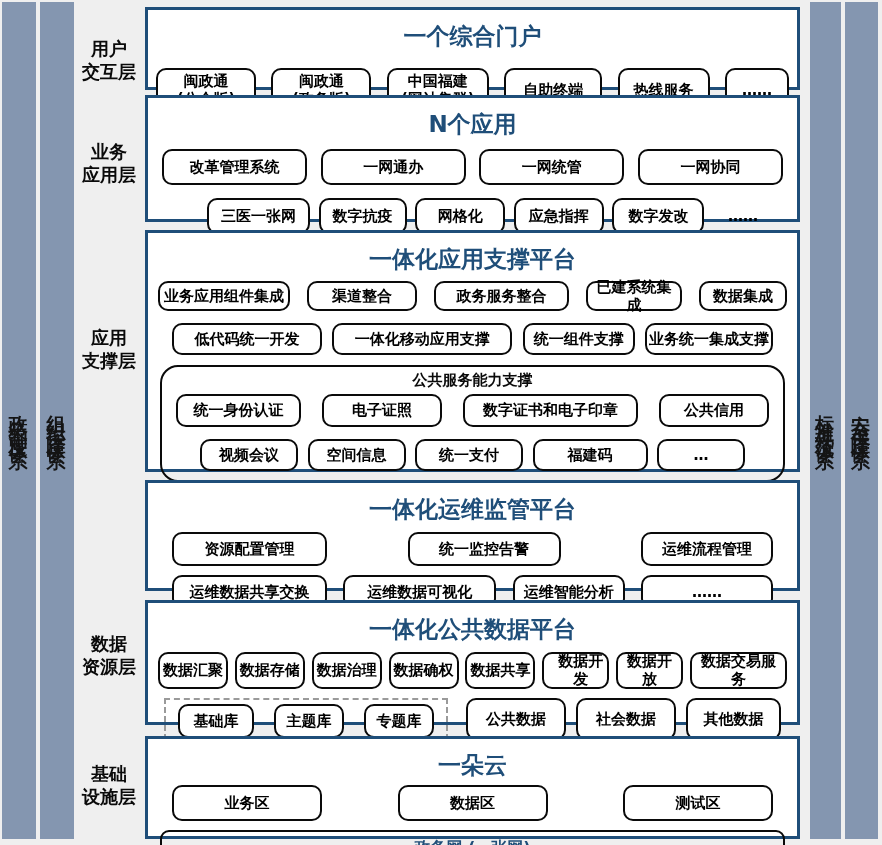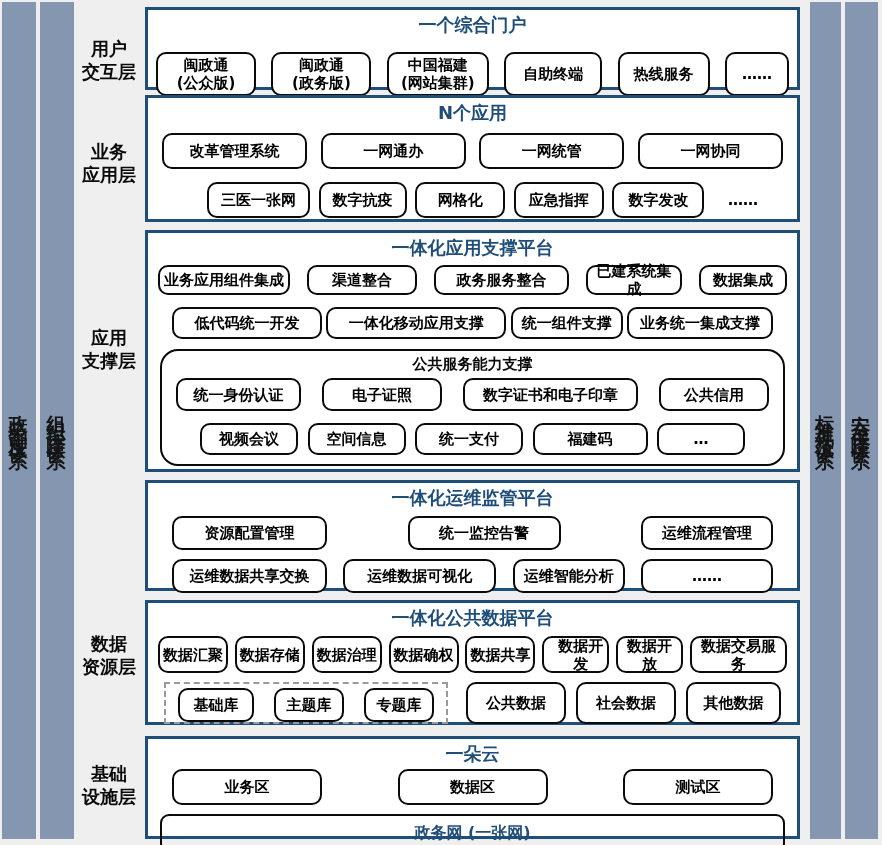--- a/index.html
+++ b/index.html
@@ -23,22 +23,22 @@
     position:absolute;left:76px;width:66px;text-align:center;
     font-weight:bold;font-size:18px;line-height:1.28;white-space:pre-line;color:#0a0a0a;
   }
   
   .panel{
     position:absolute;left:145px;width:655px;background:#ffffff;
     border:3px solid #1F4E79;box-sizing:border-box;
     display:flex;flex-direction:column;
   }
   .panel-title{
-    text-align:center;font-weight:bold;font-size:18px;color:#1F4E79;
-    padding-top:3px;line-height:1.3;flex:none;
+    text-align:center;font-weight:bold;font-size:23px;color:#1F4E79;
+    padding-top:12px;line-height:1.3;flex:none;
   }
   .row{
     display:flex;justify-content:space-between;align-items:center;flex:none;
   }
   .box{
     background:#fff;border:2.5px solid #0a0a0a;border-radius:10px;
     box-sizing:border-box;display:flex;align-items:center;justify-content:center;
     text-align:center;font-weight:bold;font-size:15px;line-height:1.2;
     white-space:pre-line;padding:2px 2px;flex:none;align-self:stretch;
   }
@@ -149,21 +149,21 @@
       <div class="box" style="width: 132px;">业务应用组件集成</div>
       <div class="box" style="width: 110px;">渠道整合</div>
       <div class="box" style="width: 135px;">政务服务整合</div>
       <div class="box" style="width: 96px;">已建系统集成</div>
       <div class="box" style="width: 88px;">数据集成</div>
     </div>
   <div class="row row2">
       <div class="box" style="width: 150px;">低代码统一开发</div>
       <div class="box" style="width: 180px;">一体化移动应用支撑</div>
       <div class="box" style="width: 112px;">统一组件支撑</div>
-      <div class="box" style="width: 146px;">业务统一集成支撑</div>
+      <div class="box" style="width: 128px;">业务统一集成支撑</div>
     </div>
   <div class="group">
     <div class="group-title">公共服务能力支撑</div>
     <div class="row">
         <div class="box" style="width: 125px;">统一身份认证</div>
         <div class="box" style="width: 120px;">电子证照</div>
         <div class="box" style="width: 175px;">数字证书和电子印章</div>
         <div class="box" style="width: 110px;">公共信用</div>
       </div>
     <div class="row row2">

